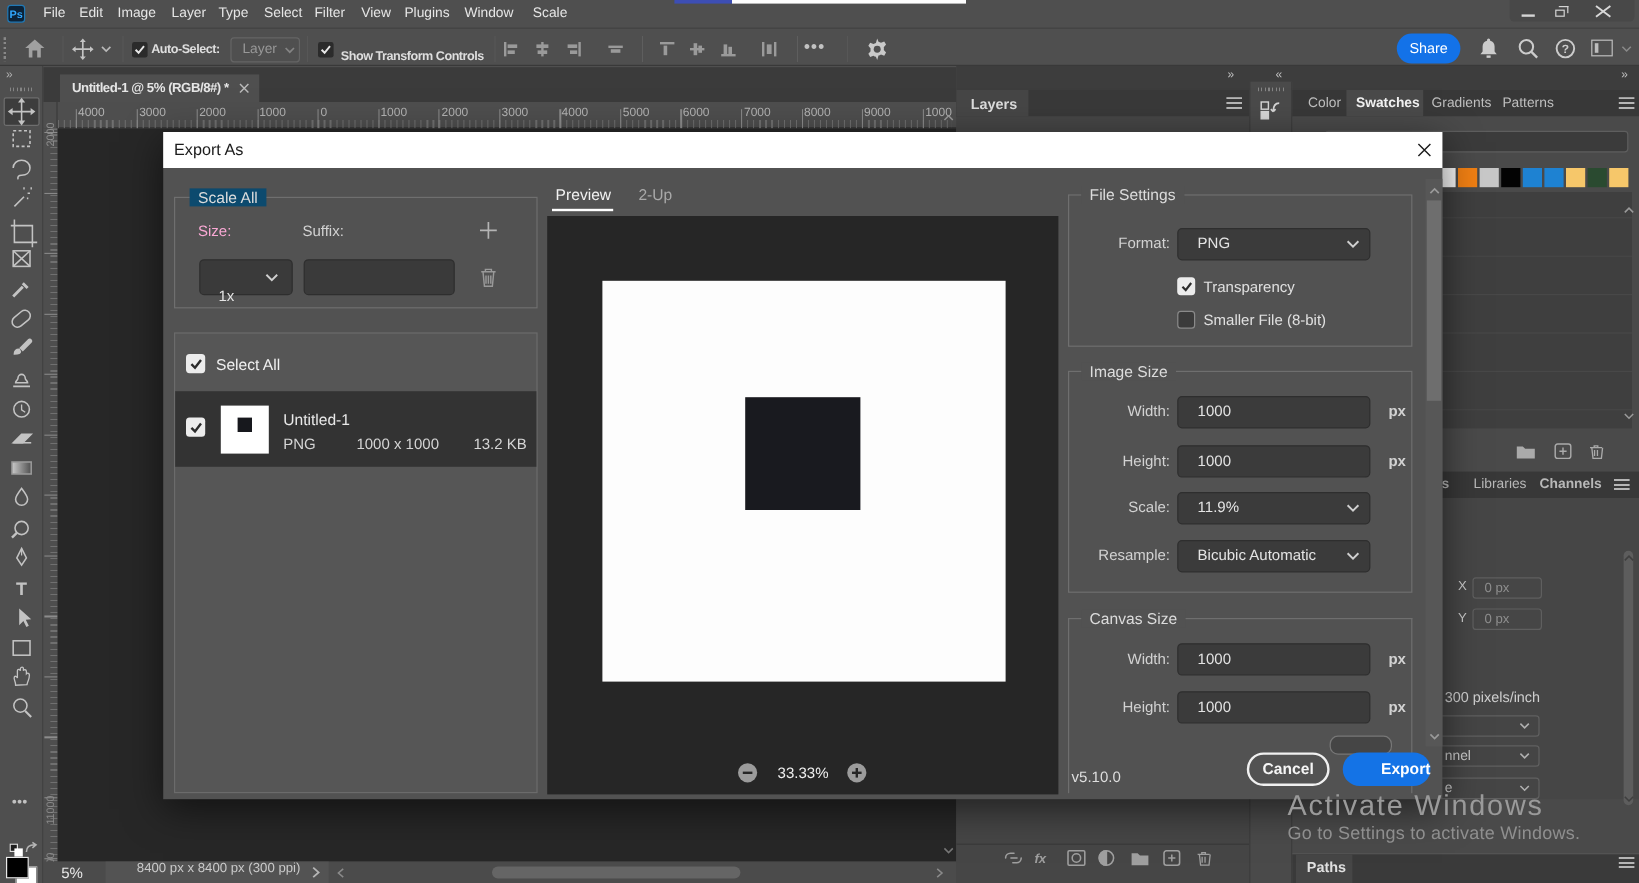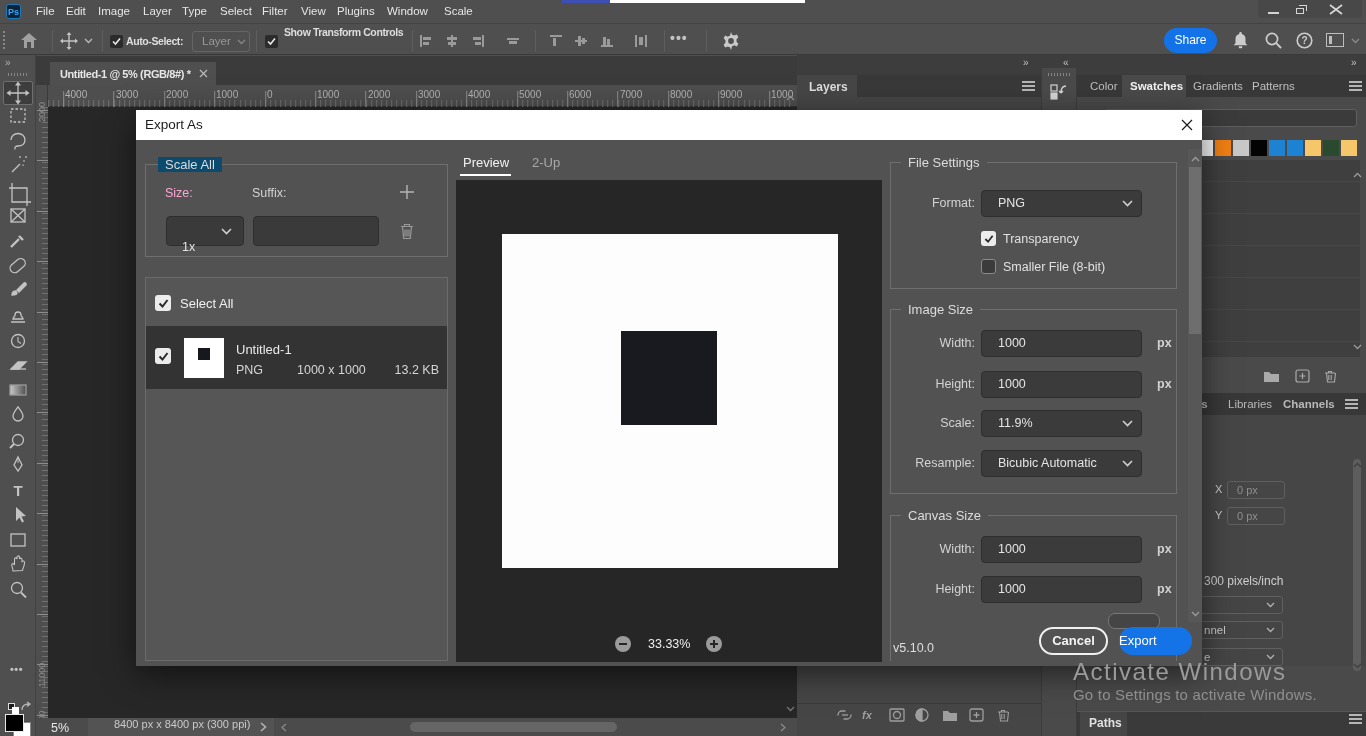--- a/index.html
+++ b/index.html
@@ -55,21 +55,21 @@
 <div class="a" style="left:192px;top:31px;width:58px;height:21px;border:1px solid #656565;border-radius:3px"></div>
 <div class="tx" style="left:202px;top:35px;font-size:11.5px;color:#989898">Layer</div>
 <svg style="left:237px;top:39px" width="9" height="6" viewBox="0 0 9 6">
       <path d="M1 1l3.5 3.5L8 1" stroke="#848484" stroke-width="1.4" fill="none"></path>
     </svg>
 <div class="a" style="left:256px;top:30px;width:1px;height:22px;background:#3e3e3e;border-right:1px solid #5e5e5e"></div>
 <div class="a" style="left:265px;top:35px;width:13px;height:13px;background:#2b2b2b;border-radius:2px"></div>
 <svg style="left:267px;top:37px" width="9" height="9" viewBox="0 0 9 9">
       <path d="M1 4.5l2.5 2.5L8 1.5" stroke="#e8e8e8" stroke-width="1.6" fill="none"></path>
     </svg>
-<div class="tx" style="left:284px;top:26px;font-size:10.5px;font-weight:bold;letter-spacing:-0.4px;color:#dedede">Show Transform Controls</div>
+<div class="tx" style="left:284px;top:41px;font-size:10.5px;font-weight:bold;letter-spacing:-0.4px;color:#dedede">Show Transform Controls</div>
 <div class="a" style="left:412px;top:30px;width:1px;height:22px;background:#3e3e3e;border-right:1px solid #5e5e5e"></div>
 <svg style="left:419px;top:34px" width="14" height="14" viewBox="0 0 14 14">
       <g fill="#9a9a9a">
         <rect x="1" y="1" width="2" height="12"></rect>
         <rect x="4" y="3" width="8" height="3"></rect>
         <rect x="4" y="8" width="6" height="3"></rect>
       </g>
     </svg>
 <svg style="left:445px;top:34px" width="14" height="14" viewBox="0 0 14 14">
       <g fill="#9a9a9a">
@@ -464,21 +464,21 @@
 <div class="a" style="left:845px;top:426px;width:161px;height:27px;background:#3b3b3b;border:1px solid #2e2e2e;border-radius:4px"></div>
 <div class="tx" style="left:862px;top:432px;font-size:12.5px;color:#e4e4e4">1000</div>
 <div class="tx" style="left:1021px;top:432px;font-size:12.5px;font-weight:bold;color:#d2d2d2">px</div>
 <div class="tx" style="left:839px;top:472px;font-size:12.5px;color:#d2d2d2;transform:translateX(-100%)">Height:</div>
 <div class="a" style="left:845px;top:466px;width:161px;height:27px;background:#3b3b3b;border:1px solid #2e2e2e;border-radius:4px"></div>
 <div class="tx" style="left:862px;top:472px;font-size:12.5px;color:#e4e4e4">1000</div>
 <div class="tx" style="left:1021px;top:472px;font-size:12.5px;font-weight:bold;color:#d2d2d2">px</div>
 <div class="a" style="left:972px;top:503px;width:52px;height:16px;background:#454545;border:1px solid #777;border-radius:7px"></div>
 <div class="tx" style="left:757px;top:531px;font-size:12.5px;color:#dedede">v5.10.0</div>
 <div class="a" style="left:903px;top:517px;width:69px;height:28px;border:2px solid #f0f0f0;border-radius:14px;background:#525252;color:#f5f5f5;font-size:13px;font-weight:bold;text-align:center;line-height:24px">Cancel</div>
-<div class="a" style="left:983px;top:517px;width:73px;height:28px;border-radius:14px;background:#1473e6;color:#fff;font-size:13px;font-weight:normal;text-align:left;line-height:28px">Export</div>
+<div class="a" style="left:983px;top:517px;width:73px;height:28px;border-radius:14px;background:#1473e6;color:#fff;font-size:13px;font-weight:bold;text-align:right;line-height:28px">Export</div>
 <div class="a" style="left:1052px;top:39px;width:14px;height:473px;background:#575757"></div>
 <svg style="left:1055px;top:46px" width="9" height="6" viewBox="0 0 9 6">
         <path d="M1 5l3.5-3.5L8 5" stroke="#9a9a9a" stroke-width="1.4" fill="none"></path>
       </svg>
 <div class="a" style="left:1053px;top:57px;width:12px;height:167px;background:#6e6e6e"></div>
 <svg style="left:1055px;top:501px" width="9" height="6" viewBox="0 0 9 6">
         <path d="M1 1l3.5 3.5L8 1" stroke="#9a9a9a" stroke-width="1.4" fill="none"></path>
       </svg>
 </div>
 <div class="tx" style="left:1073px;top:658px;font-size:24px;letter-spacing:1.5px;color:#9a9a9a">Activate Windows</div>

